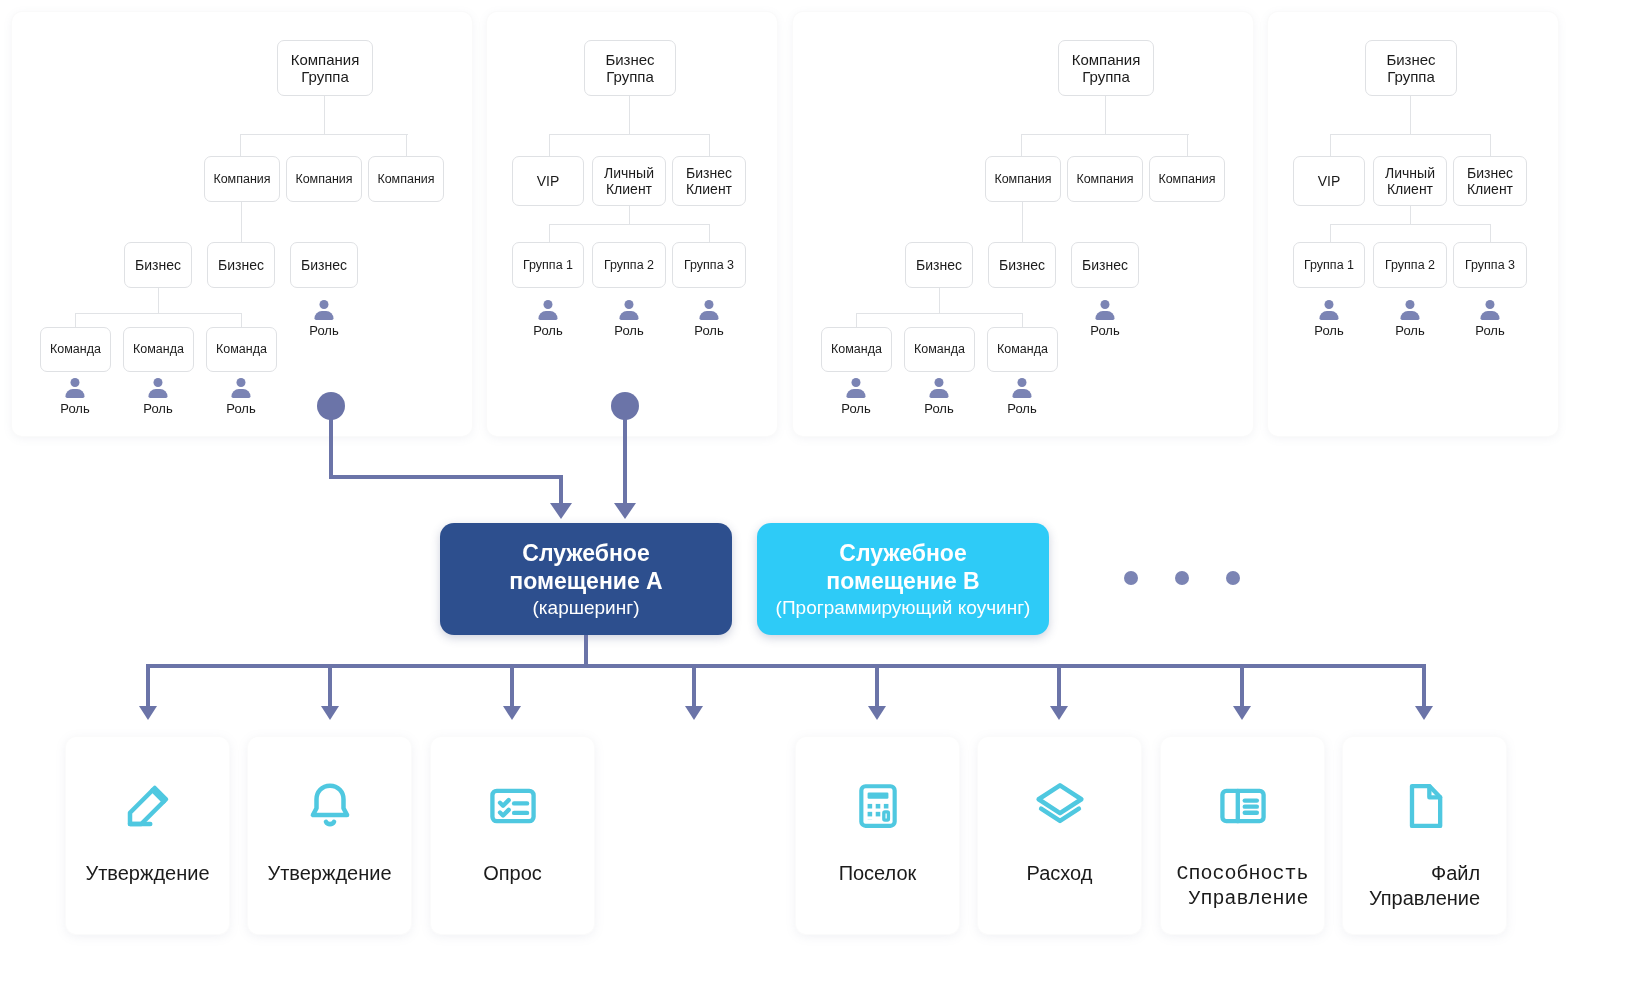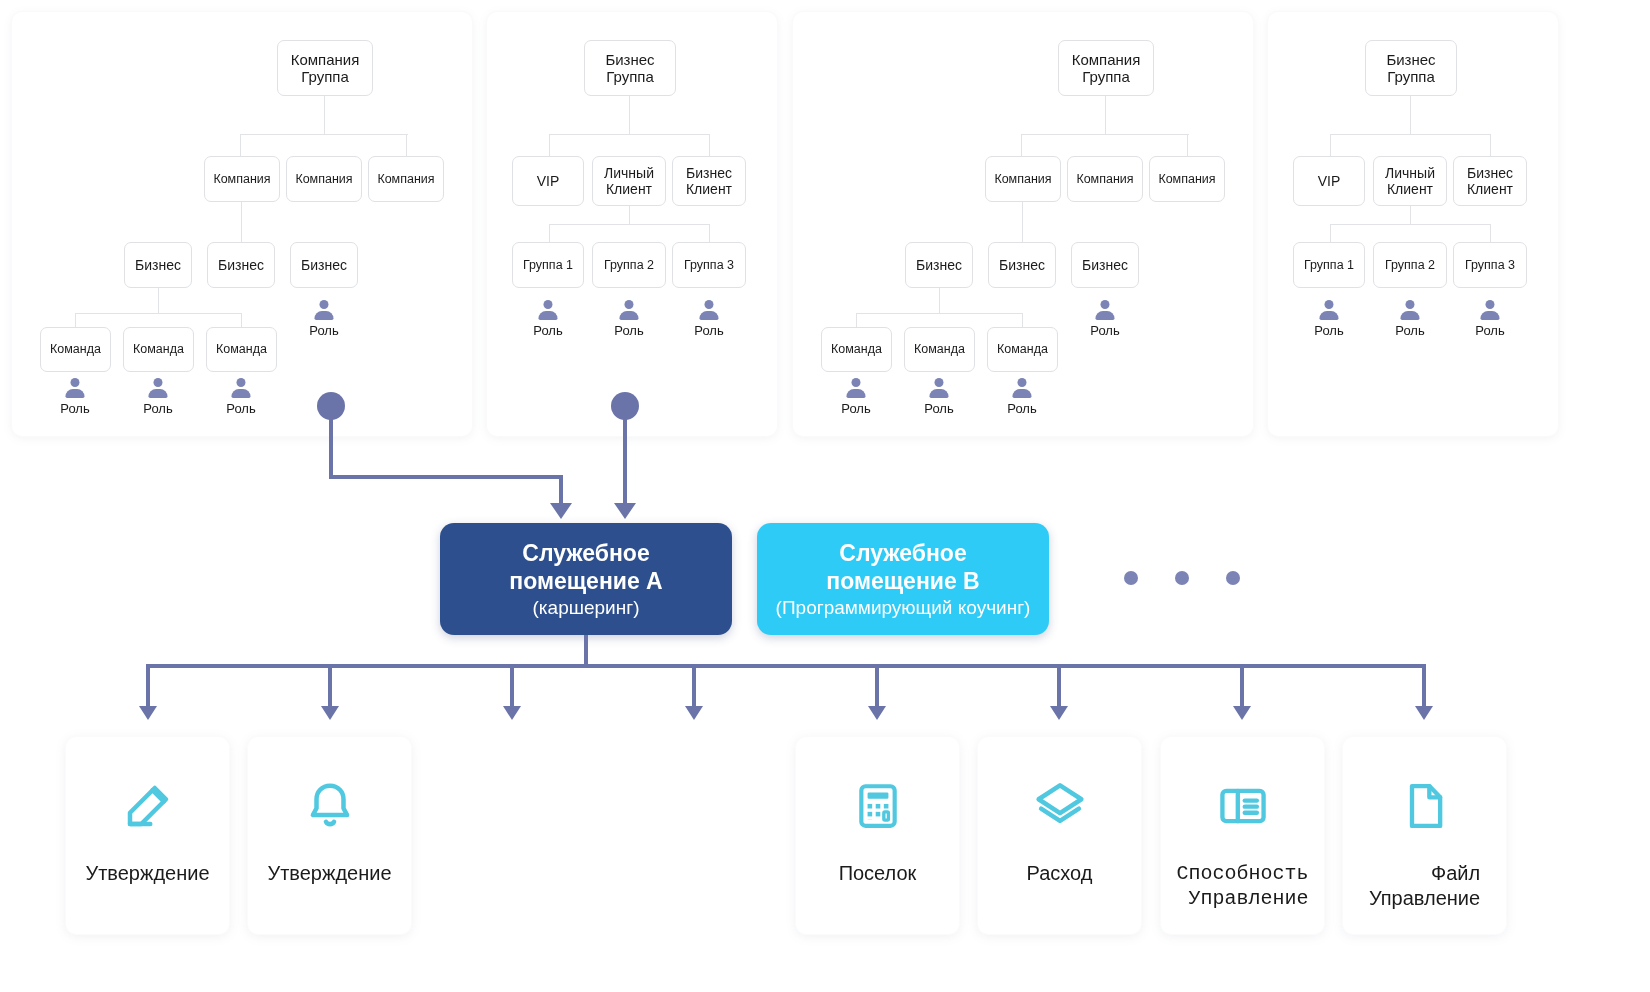--- a/index.html
+++ b/index.html
@@ -334,20 +334,32 @@
   <div class="fcard" style="left:248px; top:737px; width:163px; height:197px;">
     <span class="ico">
       <svg viewBox="0 0 24 24" width="54" height="54" fill="none" stroke="#4fc8e0" stroke-width="2" stroke-linecap="round" stroke-linejoin="round">
         <path d="M12 3 C8.3 3 6 5.8 6 9 v4 l-1.6 3 h15.2 L18 13 V9 c0-3.2-2.3-6-6-6z"></path>
         <path d="M10.2 19 a2 2 0 0 0 3.6 0" fill="#4fc8e0"></path>
       </svg>
     </span>
     <span class="lbl">Утверждение</span>
   </div>
 
+  <div class="fcard" style="left:431px; top:737px; width:163px; height:197px;">
+    <span class="ico">
+      <svg viewBox="0 0 24 24" width="52" height="52" fill="none" stroke="#4fc8e0" stroke-width="2" stroke-linecap="round" stroke-linejoin="round">
+        <rect x="2.5" y="5" width="19" height="14" rx="2"></rect>
+        <path d="M6 10.5 l1.4 1.4 L10 9.3"></path>
+          <path d="M6 15 l1.4 1.4 L10 13.8"></path>
+        <path d="M12.5 10.8 h6"></path>
+          <path d="M12.5 15.2 h6"></path>
+      </svg>
+    </span>
+    <span class="lbl">Опрос</span>
+  </div>
 
 
   <div class="fcard" style="left:978px; top:737px; width:163px; height:197px;">
     <span class="ico">
       <svg viewBox="0 0 24 24" width="54" height="54" fill="none" stroke="#4fc8e0" stroke-width="2" stroke-linecap="round" stroke-linejoin="round">
         <path d="M12 2.8 L21.5 9 L12 15.2 L2.5 9 Z"></path>
         <path d="M3.6 13.2 L12 18.6 L20.4 13.2"></path>
       </svg>
     </span>
     <span class="lbl">Расход</span>

